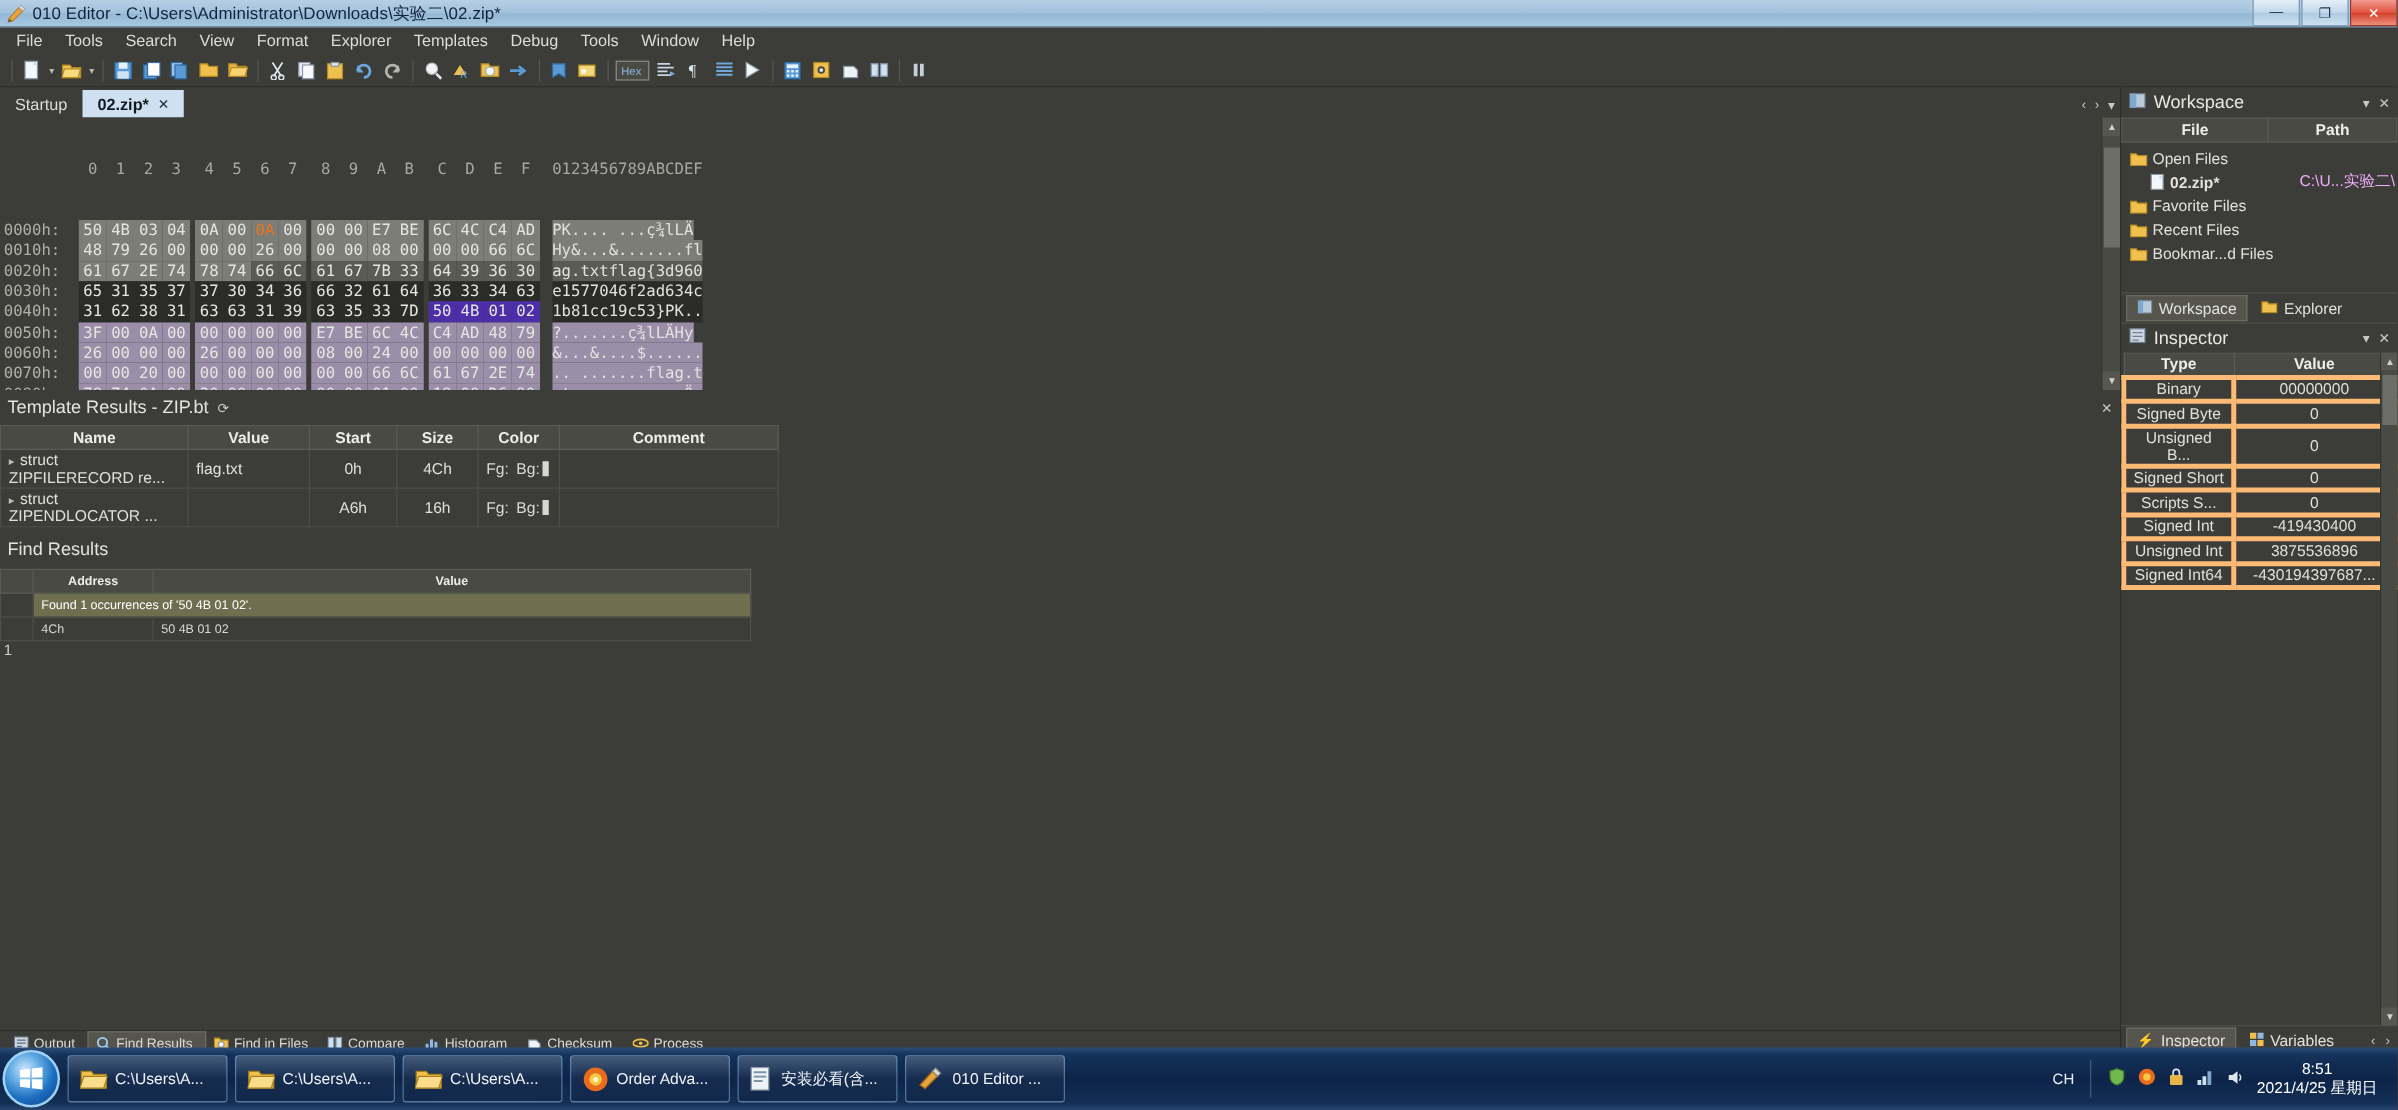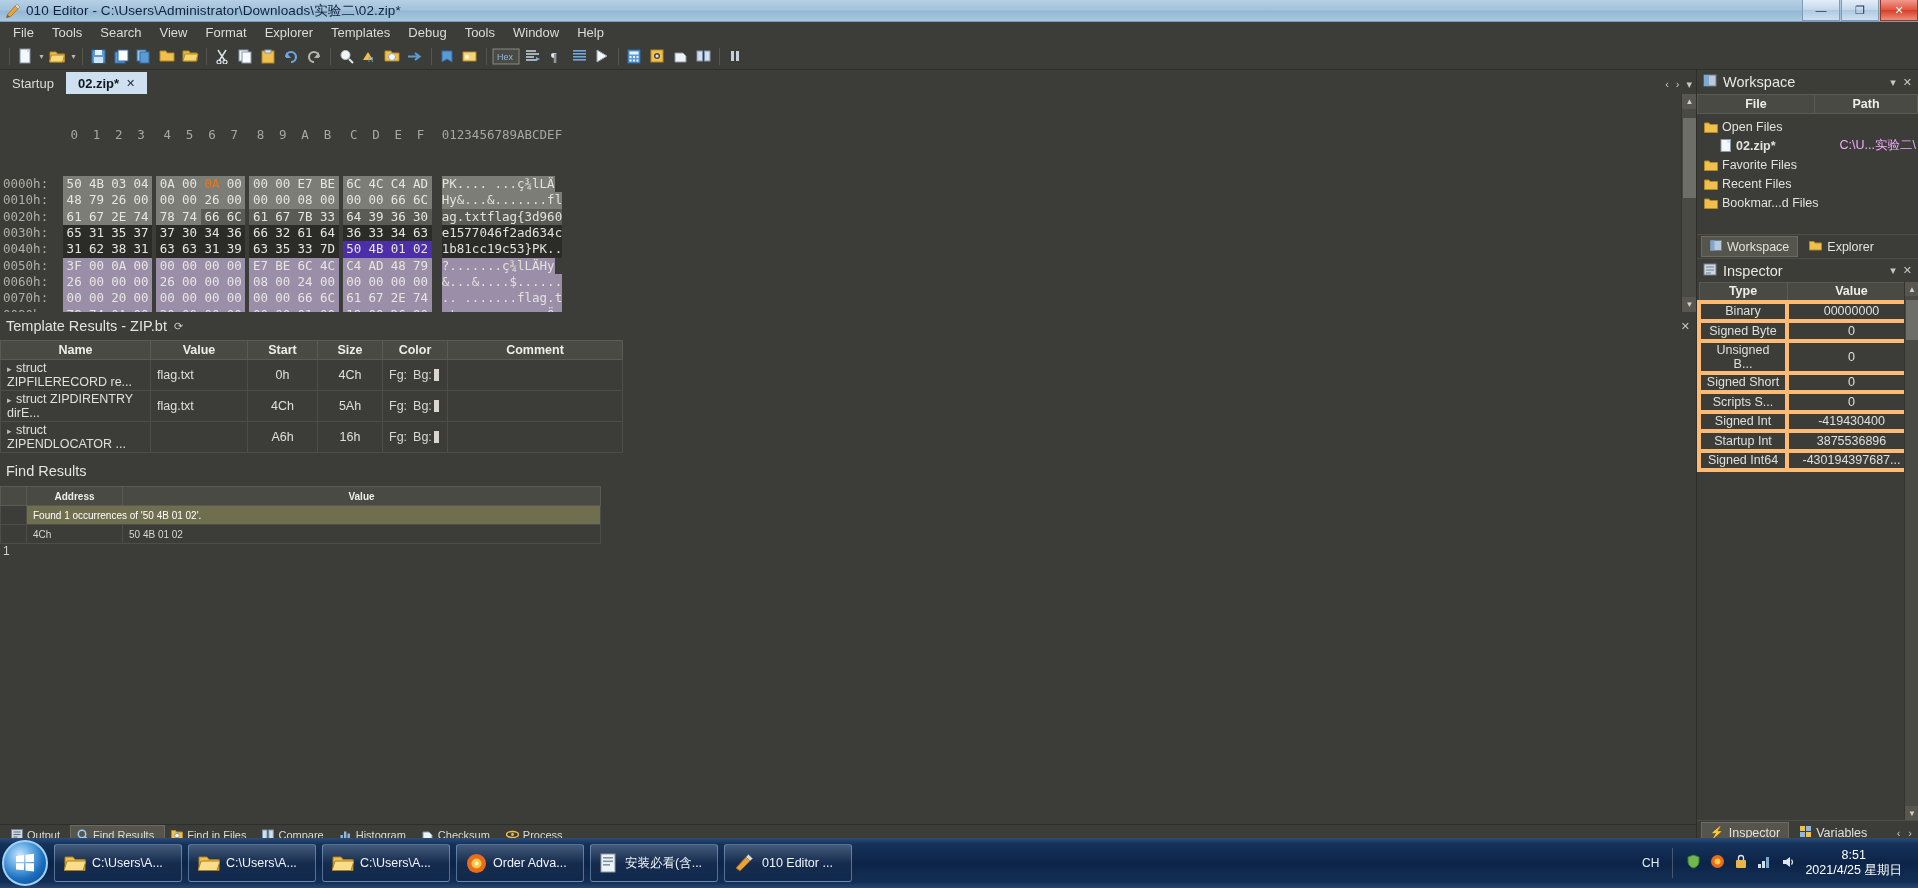--- a/index.html
+++ b/index.html
@@ -437,28 +437,20 @@
         <tbody id="tplbody">
             <tr>
               <td><span class="expander">▸</span><span>struct ZIPFILERECORD re...</span></td>
               <td>flag.txt</td>
               <td style="text-align: center;">0h</td>
               <td style="text-align: center;">4Ch</td>
               <td class="colorcell"><span>Fg:</span><span style="margin-left:6px">Bg:</span><span class="colorswatch"></span></td>
               <td></td>
             </tr>
             <tr>
-              <td><span class="expander">▸</span><span>struct ZIPDIRENTRY dirE...</span></td>
-              <td>flag.txt</td>
-              <td style="text-align: center;">4Ch</td>
-              <td style="text-align: center;">5Ah</td>
-              <td class="colorcell"><span>Fg:</span><span style="margin-left:6px">Bg:</span><span class="colorswatch"></span></td>
-              <td></td>
-            </tr>
-            <tr>
               <td><span class="expander">▸</span><span>struct ZIPENDLOCATOR ...</span></td>
               <td></td>
               <td style="text-align: center;">A6h</td>
               <td style="text-align: center;">16h</td>
               <td class="colorcell"><span>Fg:</span><span style="margin-left:6px">Bg:</span><span class="colorswatch"></span></td>
               <td></td>
             </tr>
           </tbody>
       </table>
     </div>
@@ -677,21 +669,21 @@
             </tr>
             <tr>
               <td>Scripts S...</td>
               <td>0</td>
             </tr>
             <tr>
               <td>Signed Int</td>
               <td>-419430400</td>
             </tr>
             <tr>
-              <td>Startup Int</td>
+              <td>Unsigned Int</td>
               <td>3875536896</td>
             </tr>
             <tr>
               <td>Signed Int64</td>
               <td>-430194397687...</td>
             </tr>
           </tbody>
       </table>
       <div class="vscroll">
         <div class="arr" style="top:0">▲</div>

